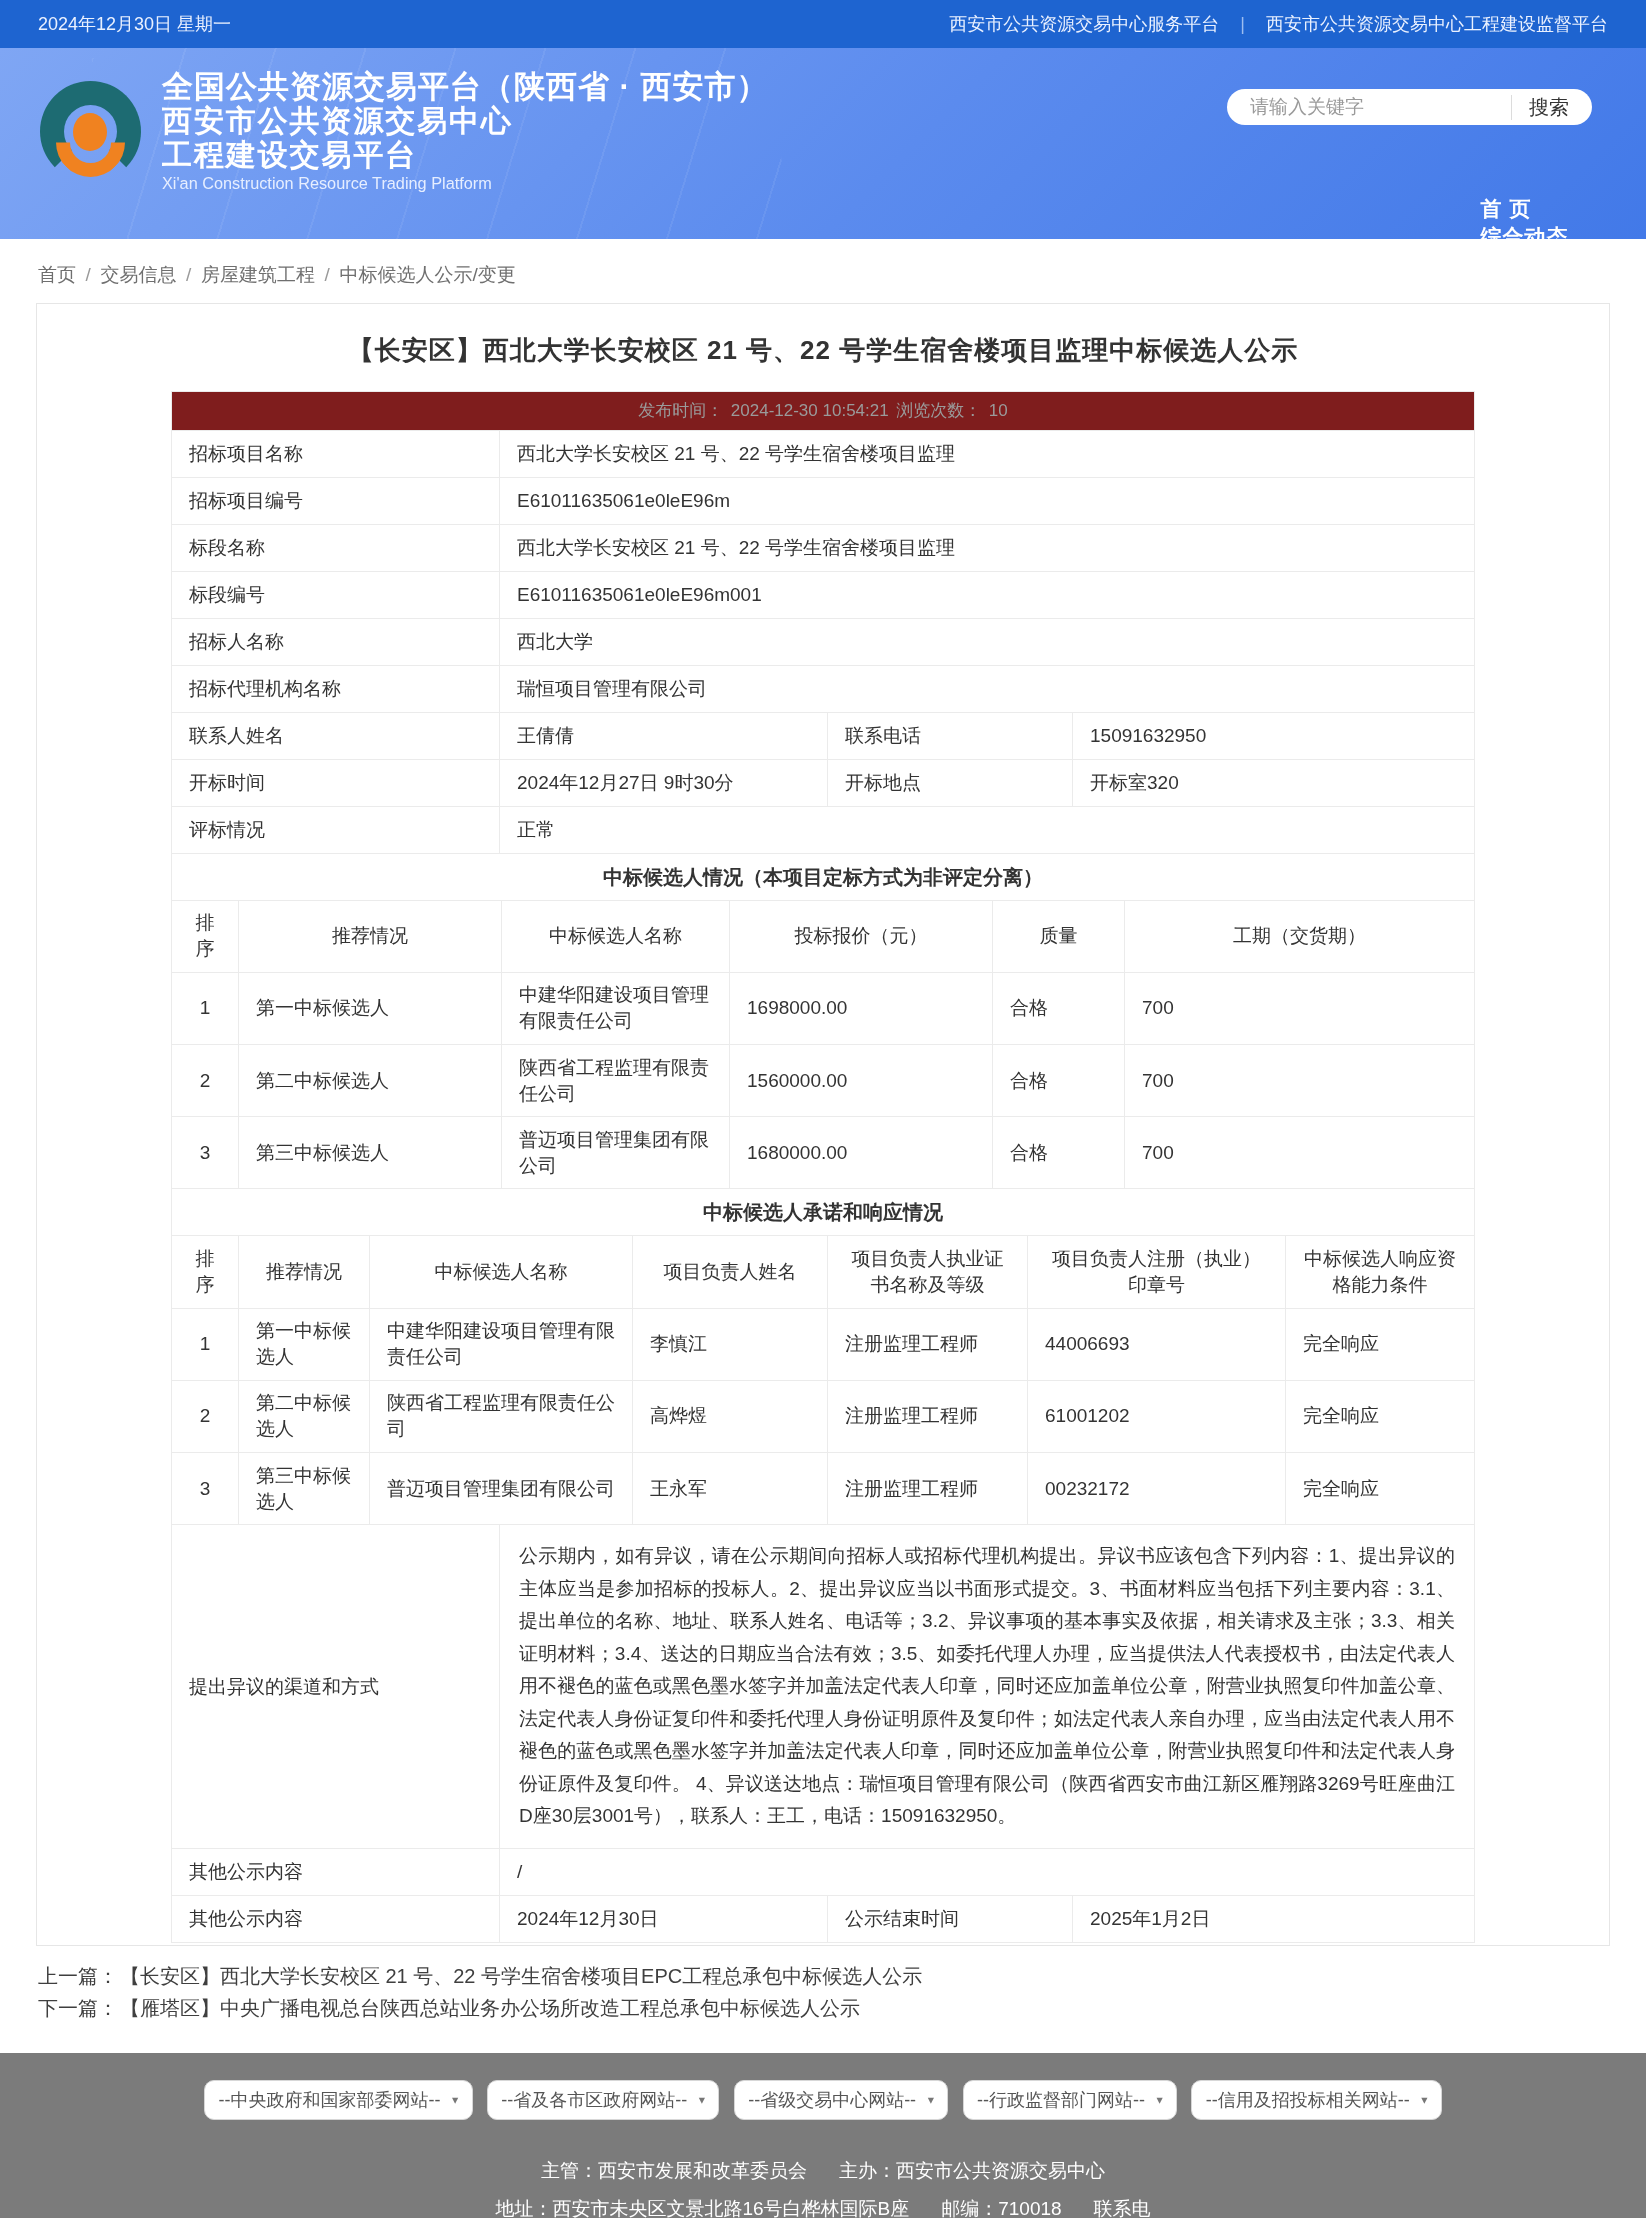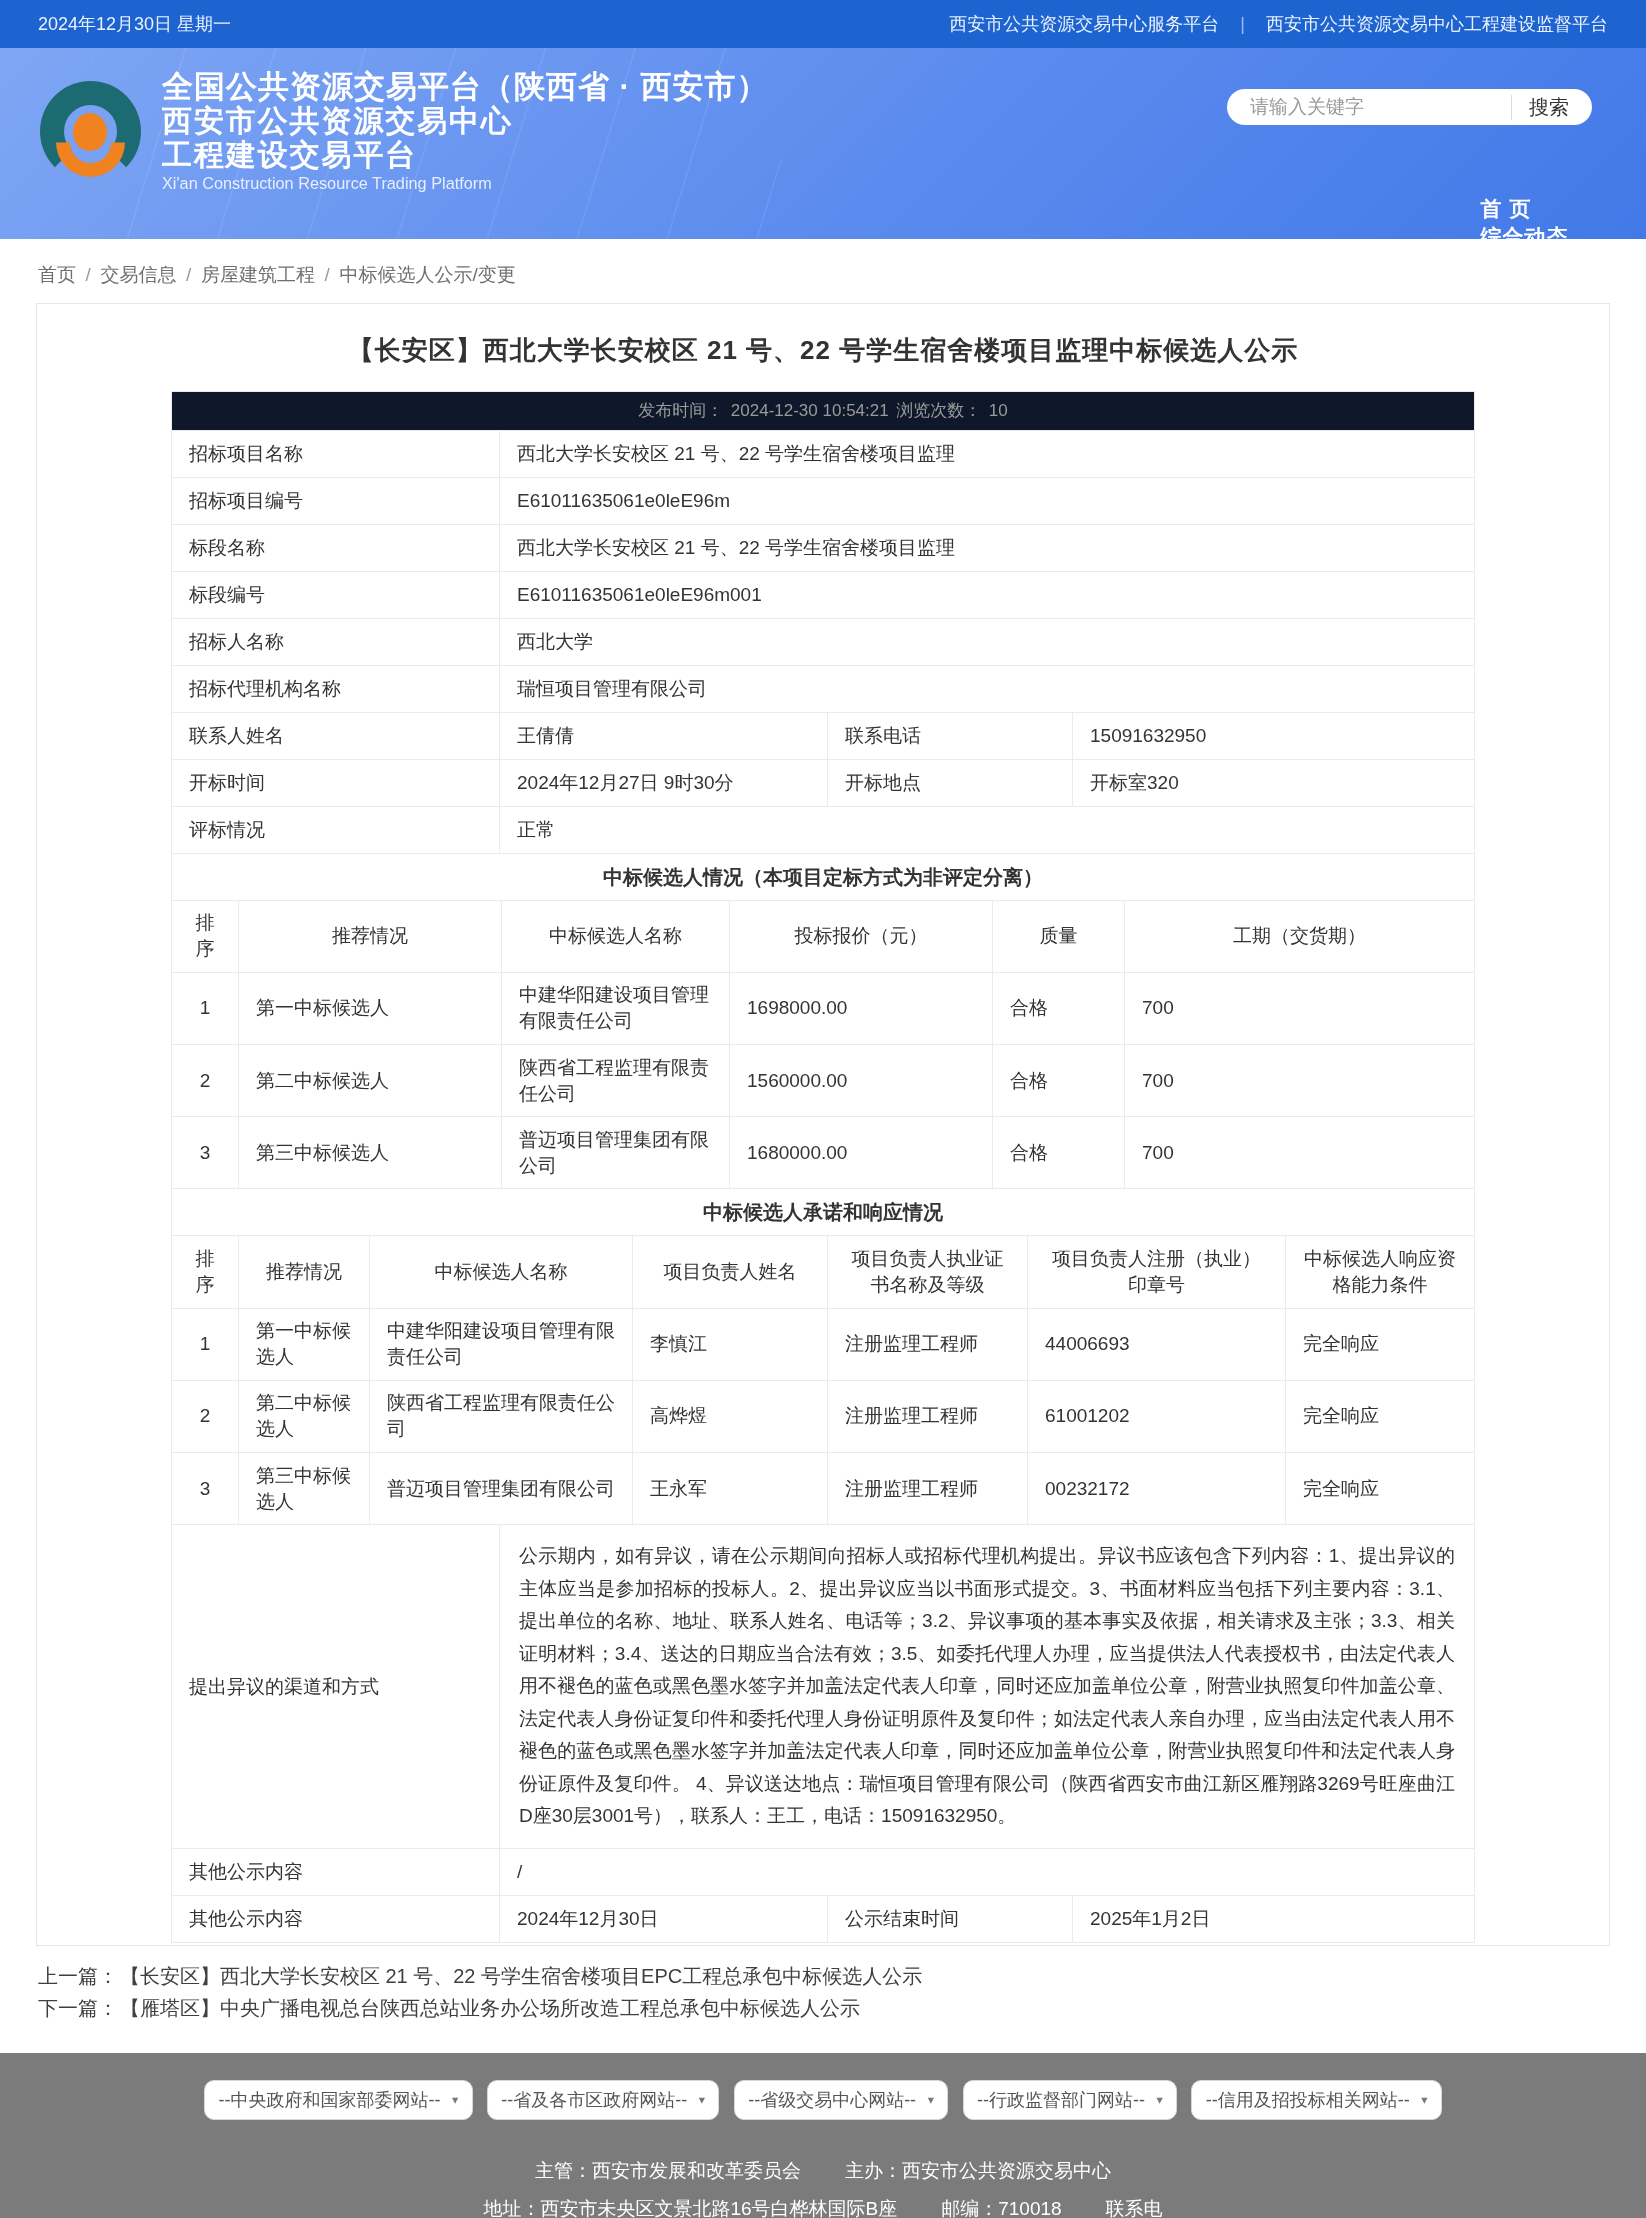--- a/index.html
+++ b/index.html
@@ -48,37 +48,37 @@
   .trow { display:grid; border-top:1px solid #ebebeb; }
   .trow:first-child { border-top:none; }
   .tcell { padding:9.6px 17px; display:flex; align-items:center; border-left:1px solid #ebebeb; line-height:26px; min-height:46px; }
   .tcell:first-child { border-left:none; }
   .tc { justify-content:center; text-align:center; }
   .g1 { grid-template-columns:1fr; }
   .g2 { grid-template-columns:327px 1fr; }
   .g4 { grid-template-columns:327px 328px 245px 1fr; }
   .gt1 { grid-template-columns:66px 263px 228px 263px 132px 1fr; }
   .gt2 { grid-template-columns:66px 131px 263px 195px 200px 258px 1fr; }
-  .publish-row { background:#0f172a; min-height:36px; }
+  .publish-row { background:#7f1d1d; min-height:36px; }
   .publish-cell { justify-content:center; color:#9a9a9a; font-size:17px; min-height:36px; padding:5.7px 17px; gap:7.6px; }
   .section-title { justify-content:center; font-weight:bold; font-size:20px; }
   .objection-text { display:block; padding:15.3px 19px; line-height:32.5px; text-align:justify; }
 
   
   .pager { margin:13.4px 0 0 38px; font-size:20px; color:#3f3f3f; line-height:32px; }
   .pager .pline { display:flex; gap:1.9px; }
   .pager .plink { cursor:pointer; }
 
   
   .footer { margin-top:29px; background:#7b7b7b; padding:27px 0 38px; color:#fff; }
   .footer-selects { display:flex; justify-content:center; gap:14.3px; }
   .fselect { background:#fff; border:1px solid #d7d7d7; border-radius:10px; height:40px; display:flex; align-items:center; gap:11.5px; padding:0 13.4px; color:#555; font-size:18px; cursor:pointer; white-space:nowrap; }
   .fselect .caret { font-size:12.4px; color:#777; }
   .footer-lines { margin-top:38px; font-size:19px; }
-  .fline { display:flex; justify-content:center; align-items:center; gap:44px; margin:13.4px 0; line-height:25px; }
+  .fline { display:flex; justify-content:center; align-items:center; gap:32px; margin:13.4px 0; line-height:25px; }
 </style>
 </head>
 <body>
 
 <div class="topbar">
   <div>2024年12月30日 星期一</div>
   <div class="topbar-links">
     <span>西安市公共资源交易中心服务平台</span>
     <span class="sep">|</span>
     <span>西安市公共资源交易中心工程建设监督平台</span>

